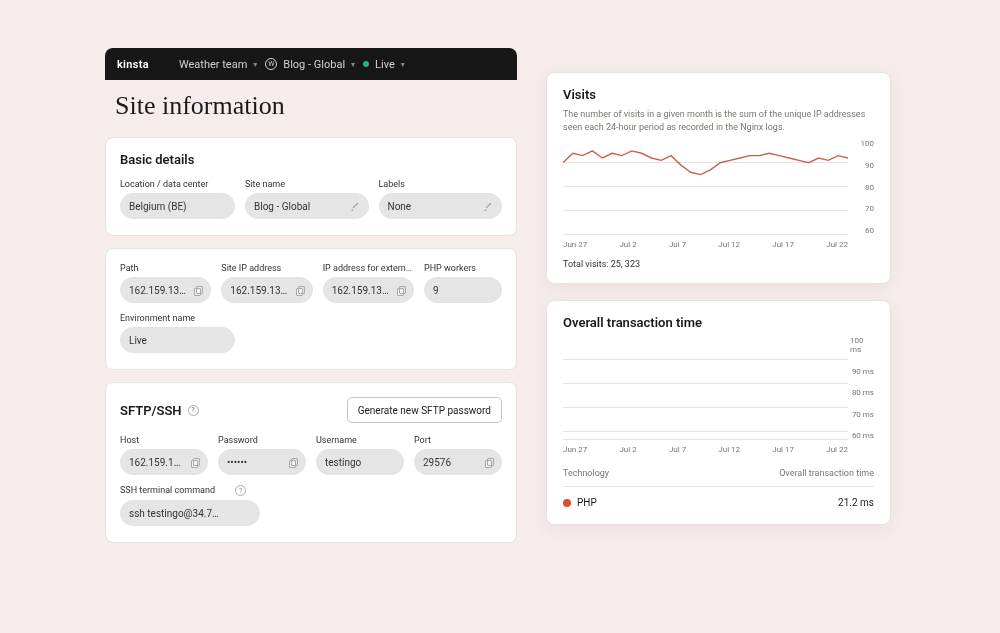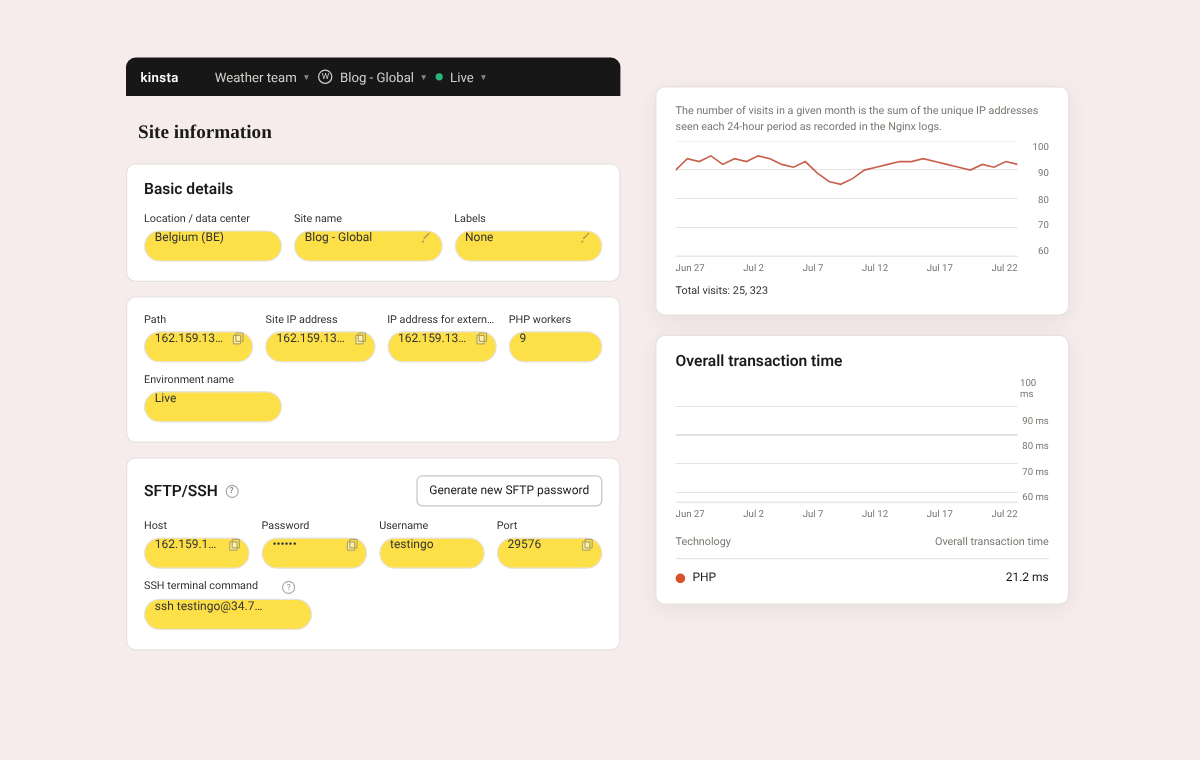--- a/index.html
+++ b/index.html
@@ -21,31 +21,31 @@
 .left{width:412px;float:left;position:relative}
 
 
 .topbar{background:var(--dark);color:#fff;height:32px;border-radius:8px 8px 0 0;display:flex;align-items:center;padding:0 12px;font-size:11px;gap:8px;width:412px}
 .topbar .logo{font-weight:600;letter-spacing:0.3px;font-size:11px}
 .tb-group{display:flex;align-items:center;gap:6px;color:#d4d0cc;cursor:pointer}
 .tb-group .chev{font-size:8px;opacity:.6}
 .wp-icon{width:12px;height:12px;border:1px solid #d4d0cc;border-radius:50%;display:flex;align-items:center;justify-content:center;font-size:7px}
 .live-dot{width:6px;height:6px;border-radius:50%;background:var(--green);display:inline-block}
 
-.page-title{font-family:Georgia,serif;font-size:16px;font-weight:700;margin:22px 0 16px 10px}
+.page-title{font-family:Georgia,serif;font-size:26px;font-weight:400;margin:11px 0 16px 10px}
 
 .card{background:var(--panel);border:1px solid var(--border);border-radius:8px;padding:14px 14px 16px 14px;margin-bottom:12px}
 .card h3{margin:0 0 12px 0;font-size:13px;font-weight:600}
 .card .hdr-row{display:flex;align-items:center;justify-content:space-between;margin-bottom:12px}
 
 .row{display:flex;gap:10px;margin-bottom:10px}
 .row:last-child{margin-bottom:0}
 .field{display:flex;flex-direction:column;min-width:0}
 .field label{font-size:9px;color:#333;margin-bottom:4px;white-space:nowrap;overflow:hidden;text-overflow:ellipsis}
-.inp{height:26px;border:1px solid var(--border);border-radius:13px;display:flex;padding:0 8px;font-size:10px;color:#333;background:#fde047;justify-content:space-between;gap:6px}
+.inp{height:26px;border:1px solid var(--border);border-radius:13px;display:flex;align-items:center;padding:0 8px;font-size:10px;color:#333;background:#e5e5e5;justify-content:space-between;gap:6px}
 .inp .val{white-space:nowrap;overflow:hidden;text-overflow:ellipsis}
 .inp .ic{font-size:10px;opacity:.55;flex:none}
 
 .btn{height:26px;border:1px solid #c9c4be;border-radius:5px;background:#fff;font-size:10px;padding:0 10px;display:flex;align-items:center;cursor:pointer}
 
 
 .copy-icon{width:8px;height:9px;position:relative;display:inline-block}
 .copy-icon::before,.copy-icon::after{content:"";position:absolute;border:1px solid #777;border-radius:1px}
 .copy-icon::before{width:5px;height:6px;left:0;top:2px;background:#fff}
 .copy-icon::after{width:5px;height:6px;left:2px;top:0}
@@ -223,20 +223,21 @@
               <span class="val">ssh testingo@34.7…</span>
             </div>
         </div>
       </div>
     </div>
   </div>
 
   <div class="right">
 
     <div class="rcard">
+      <h3>Visits</h3>
       <div class="desc">The number of visits in a given month is the sum of the unique IP addresses seen each 24-hour period as recorded in the Nginx logs.</div>
       <div class="chart">
         <div class="plot">
           <div class="grid"></div>
           <svg id="visits-svg" viewBox="0 0 300 96" preserveAspectRatio="none">
               <path d="M0.0 24.0 L10.3 14.4 L20.7 16.8 L31.0 12.0 L41.4 19.2 L51.7 14.4 L62.1 16.8 L72.4 12.0 L82.8 14.4 L93.1 19.2 L103.4 21.6 L113.8 16.8 L124.1 26.4 L134.5 33.6 L144.8 36.0 L155.2 31.2 L165.5 24.0 L175.9 21.6 L186.2 19.2 L196.6 16.8 L206.9 16.8 L217.2 14.4 L227.6 16.8 L237.9 19.2 L248.3 21.6 L258.6 24.0 L269.0 19.2 L279.3 21.6 L289.7 16.8 L300.0 19.2 " fill="none" stroke="#c9604d" stroke-width="1.4"></path>
             </svg>
         </div>
         <div class="ylabels" id="visits-y">
             <span>100</span>

